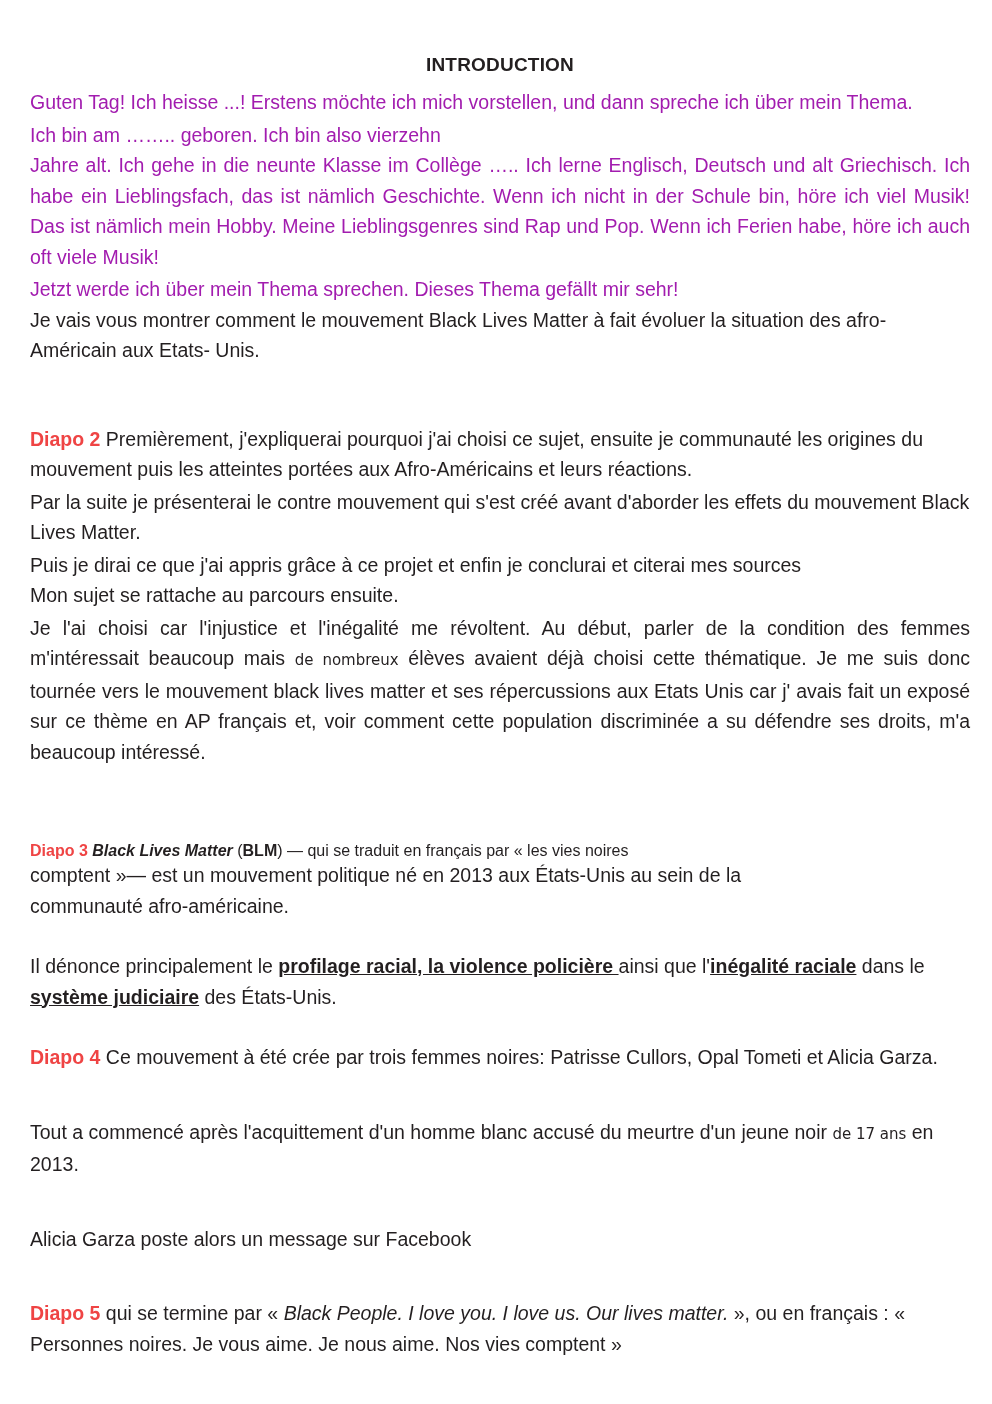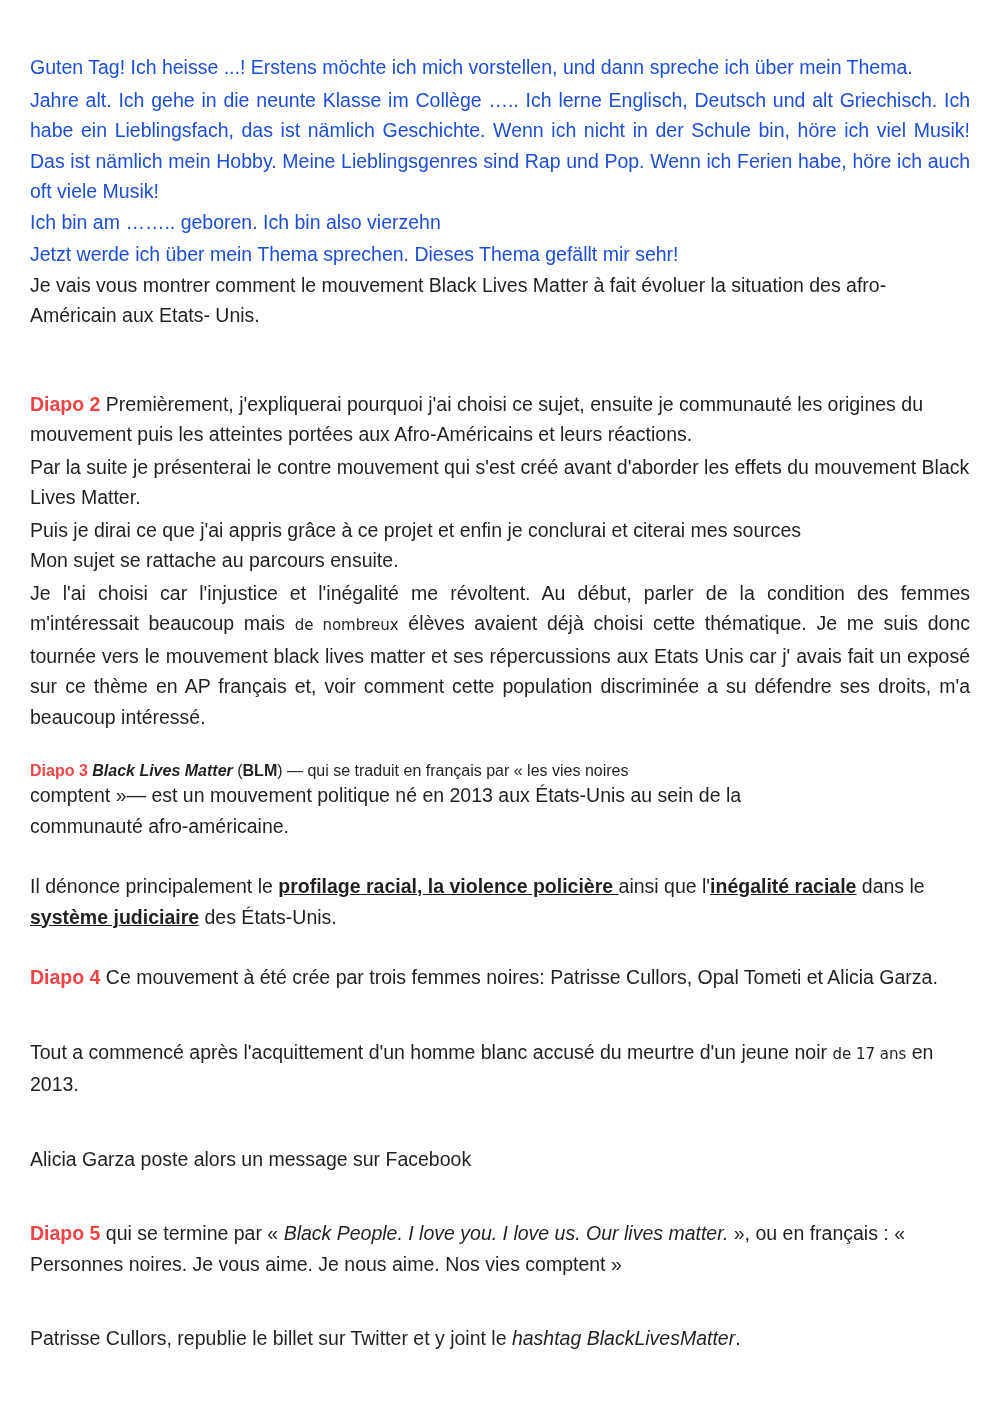--- a/index.html
+++ b/index.html
@@ -45,21 +45,21 @@
     line-height: 30.5px;
     color: #231f20;
     text-align: left;
     white-space: normal;
   }
   p.justify {
     text-align: justify;
     text-justify: inter-word;
   }
   p.orange {
-    color: #1d4ed8;
+    color: #a21caf;
   }
   .gap-xs { height: 2px; }
   .gap-m  { height: 30px; }
   .gap-l  { height: 44px; }
   .gap-xl { height: 58px; }
 
   .diapo {
     color: #ef4444;
     font-weight: bold;
   }
@@ -68,36 +68,38 @@
   .bi { font-weight: bold; font-style: italic; }
   .bu { font-weight: bold; text-decoration: underline; }
   .alt { font-family: "DejaVu Sans", sans-serif; font-size: 15px; }
 
   
   .clip-row {
     position: relative;
     width: 940px;
     overflow: hidden;
     white-space: nowrap;
+    margin-top: 45px;
   }
 </style>
 </head>
 <body>
 
 <div class="page">
   <div class="doc-body">
 
+    <h1 class="page-title">INTRODUCTION</h1>
 
     <p class="para orange justify">Guten Tag! Ich heisse ...! Erstens möchte ich mich vorstellen, und dann spreche ich über mein Thema.</p>
 
     <div class="gap-xs"></div>
 
+    <p class="para orange">Ich bin am …….. geboren. Ich bin also vierzehn</p>
+
     <p class="para orange justify">Jahre alt. Ich gehe in die neunte Klasse im Collège ….. Ich lerne Englisch, Deutsch und alt Griechisch. Ich habe ein Lieblingsfach, das ist nämlich Geschichte. Wenn ich nicht in der Schule bin, höre ich viel Musik! Das ist nämlich mein Hobby. Meine Lieblingsgenres sind Rap und Pop. Wenn ich Ferien habe, höre ich auch oft viele Musik!</p>
-
-    <p class="para orange">Ich bin am …….. geboren. Ich bin also vierzehn</p>
 
     <div class="gap-xs"></div>
 
     <p class="para orange">Jetzt werde ich über mein Thema sprechen. Dieses Thema gefällt mir sehr!</p>
 
     <p class="para">Je vais vous montrer comment le mouvement Black Lives Matter à fait évoluer la situation des afro-Américain aux Etats- Unis.</p>
 
     <div class="gap-xl"></div>
 
     <p class="para"><span class="diapo">Diapo 2</span><span> Premièrement, j'expliquerai pourquoi j'ai choisi ce sujet, ensuite je communauté les origines du mouvement puis  les atteintes  portées aux Afro-Américains et leurs réactions.</span></p>

